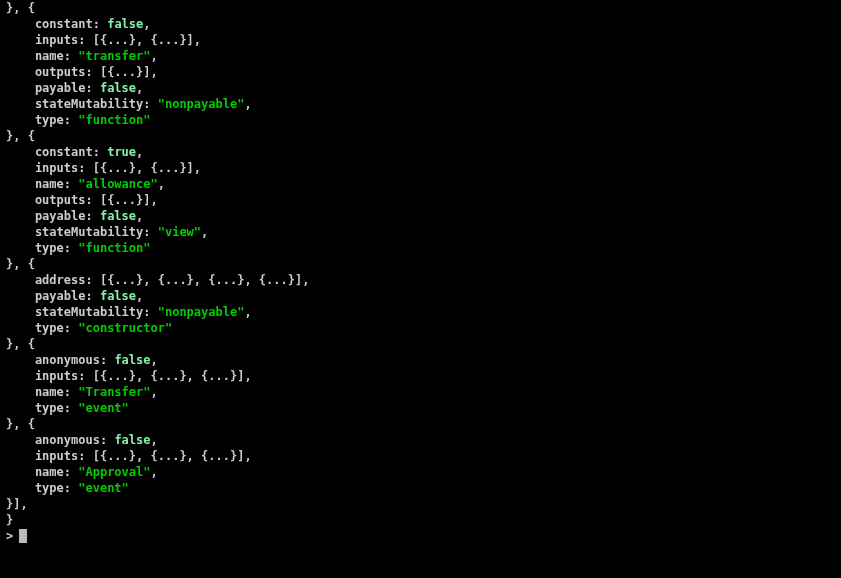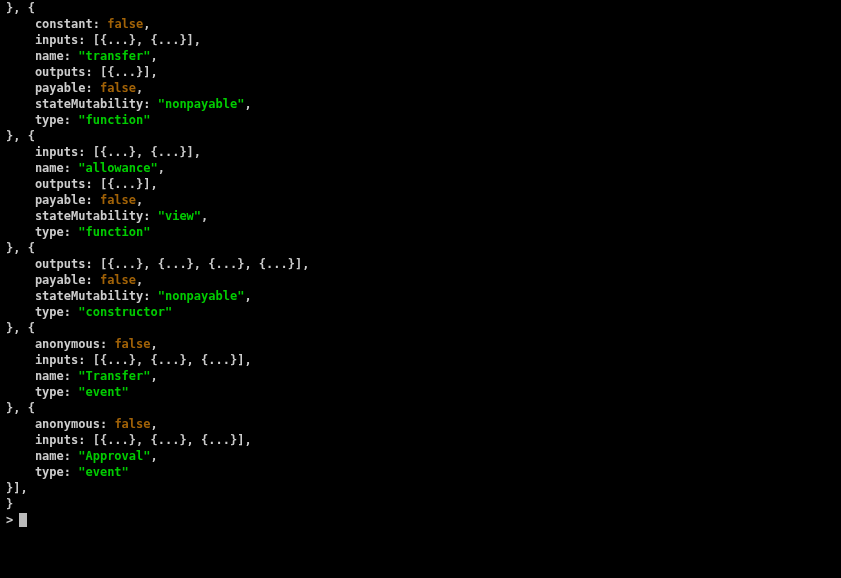--- a/index.html
+++ b/index.html
@@ -22,21 +22,21 @@
     .terminal {
       padding: 0 6px;
     }
     .line {
       white-space: pre;
     }
     .dim {
       color: #cccccc;
     }
     .wht {
-      color: #a16207;
+      color: #86efac;
     }
     .green {
       color: #00cc00;
     }
     .prompt-row {
       display: flex;
       align-items: center;
     }
     .cursor {
       display: inline-block;
@@ -55,30 +55,31 @@
   <div class="line"><span class="dim">    constant: </span><span class="wht">false</span><span class="dim">,</span></div>
   <div class="line"><span class="dim">    inputs: [{...}, {...}],</span></div>
   <div class="line"><span class="dim">    name: </span><span class="green">"transfer"</span><span class="dim">,</span></div>
   <div class="line"><span class="dim">    outputs: [{...}],</span></div>
   <div class="line"><span class="dim">    payable: </span><span class="wht">false</span><span class="dim">,</span></div>
   <div class="line"><span class="dim">    stateMutability: </span><span class="green">"nonpayable"</span><span class="dim">,</span></div>
   <div class="line"><span class="dim">    type: </span><span class="green">"function"</span></div>
 
   <div class="line"><span class="dim">}, {</span></div>
 
+  <div class="line"><span class="dim">    constant: </span><span class="wht">true</span><span class="dim">,</span></div>
   <div class="line"><span class="dim">    inputs: [{...}, {...}],</span></div>
   <div class="line"><span class="dim">    name: </span><span class="green">"allowance"</span><span class="dim">,</span></div>
   <div class="line"><span class="dim">    outputs: [{...}],</span></div>
   <div class="line"><span class="dim">    payable: </span><span class="wht">false</span><span class="dim">,</span></div>
   <div class="line"><span class="dim">    stateMutability: </span><span class="green">"view"</span><span class="dim">,</span></div>
   <div class="line"><span class="dim">    type: </span><span class="green">"function"</span></div>
 
   <div class="line"><span class="dim">}, {</span></div>
 
-  <div class="line"><span class="dim">    outputs: [{...}, {...}, {...}, {...}],</span></div>
+  <div class="line"><span class="dim">    address: [{...}, {...}, {...}, {...}],</span></div>
   <div class="line"><span class="dim">    payable: </span><span class="wht">false</span><span class="dim">,</span></div>
   <div class="line"><span class="dim">    stateMutability: </span><span class="green">"nonpayable"</span><span class="dim">,</span></div>
   <div class="line"><span class="dim">    type: </span><span class="green">"constructor"</span></div>
 
   <div class="line"><span class="dim">}, {</span></div>
 
   <div class="line"><span class="dim">    anonymous: </span><span class="wht">false</span><span class="dim">,</span></div>
   <div class="line"><span class="dim">    inputs: [{...}, {...}, {...}],</span></div>
   <div class="line"><span class="dim">    name: </span><span class="green">"Transfer"</span><span class="dim">,</span></div>
   <div class="line"><span class="dim">    type: </span><span class="green">"event"</span></div>

